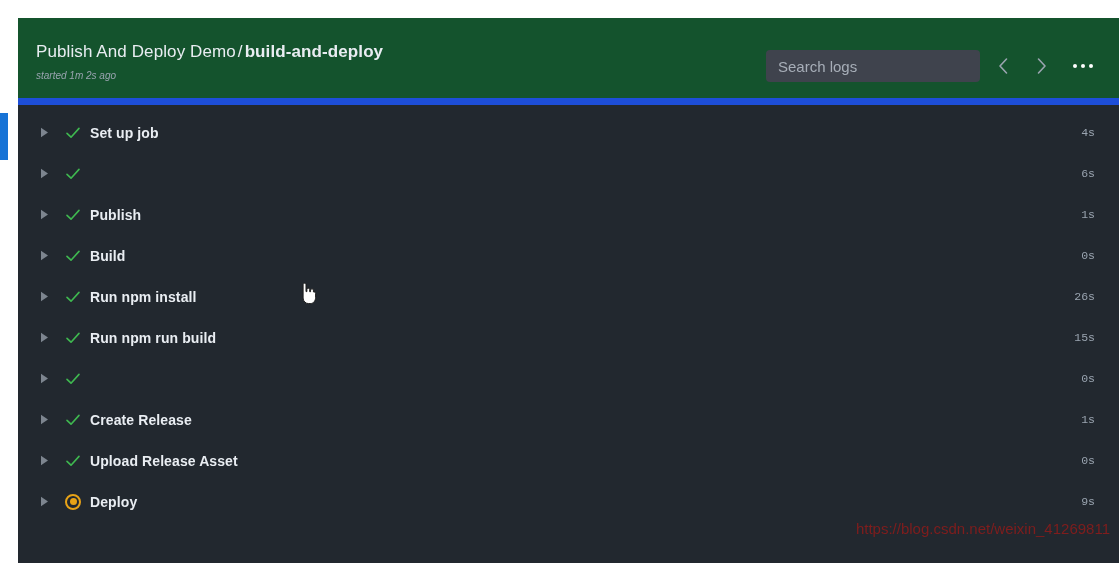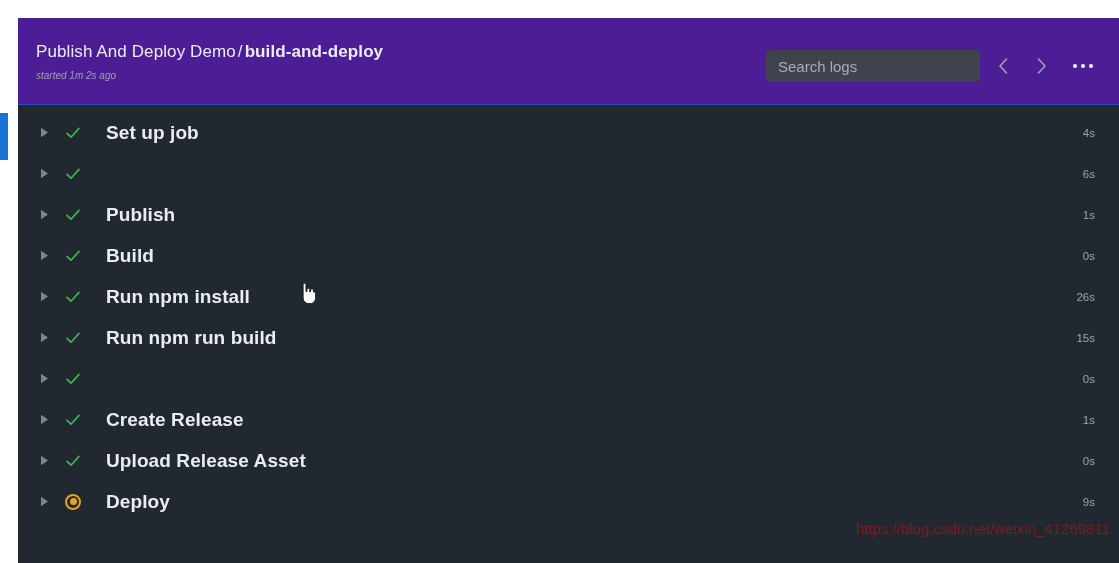--- a/index.html
+++ b/index.html
@@ -41,22 +41,22 @@
     height: 545px;
     background: #22282f;
     overflow: hidden;
   }
 
   
   .panel-header {
     position: relative;
     height: 87px;
     box-sizing: border-box;
-    border-bottom: 1px solid #1d4ed8;
-    background: #4c1d95;
+    border-bottom: 7px solid #1d4ed8;
+    background: #14532d;
   }
   .header-titles {
     position: absolute;
     left: 18px;
     top: 24px;
   }
   .breadcrumb {
     font-size: 17px;
     color: #e9edf2;
     letter-spacing: .1px;
@@ -174,31 +174,31 @@
   .ring-running::after {
     content: "";
     width: 7px;
     height: 7px;
     border-radius: 50%;
     background: #e8a317;
     display: block;
   }
 
   .step-name {
-    margin-left: 24px;
-    font-size: 19px;
+    margin-left: 8px;
+    font-size: 14px;
     font-weight: 700;
     color: #e9edf2;
     white-space: nowrap;
     letter-spacing: .1px;
   }
   .step-duration {
     position: absolute;
     right: 24px;
-    font-family: Liberation Sans, sans-serif;
+    font-family: Liberation Mono, monospace;
     font-size: 11.5px;
     color: #9aa4b0;
     text-align: center;
   }
 
   
   .watermark {
     position: absolute;
     right: 9px;
     top: 520px;

